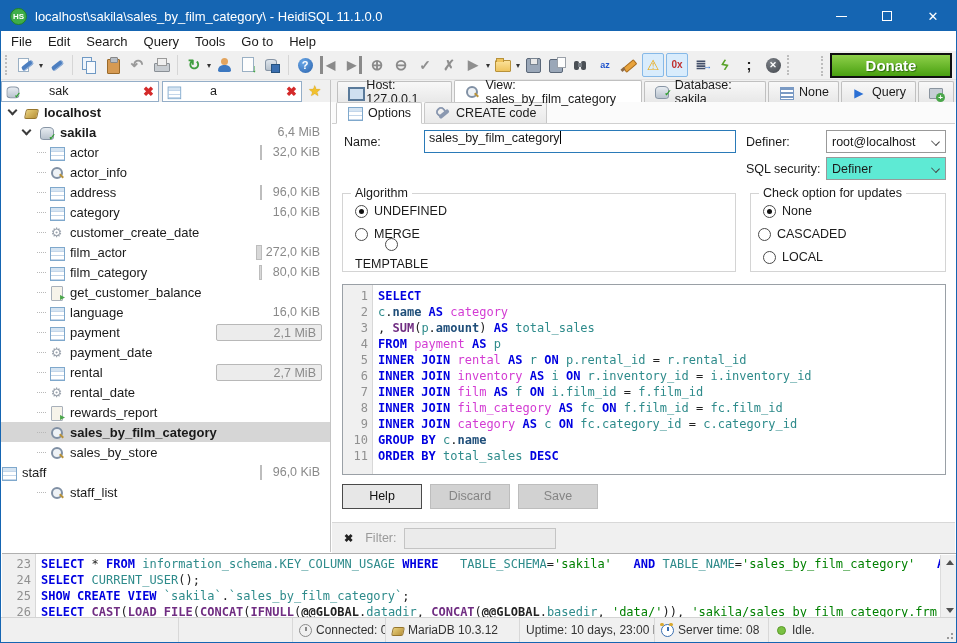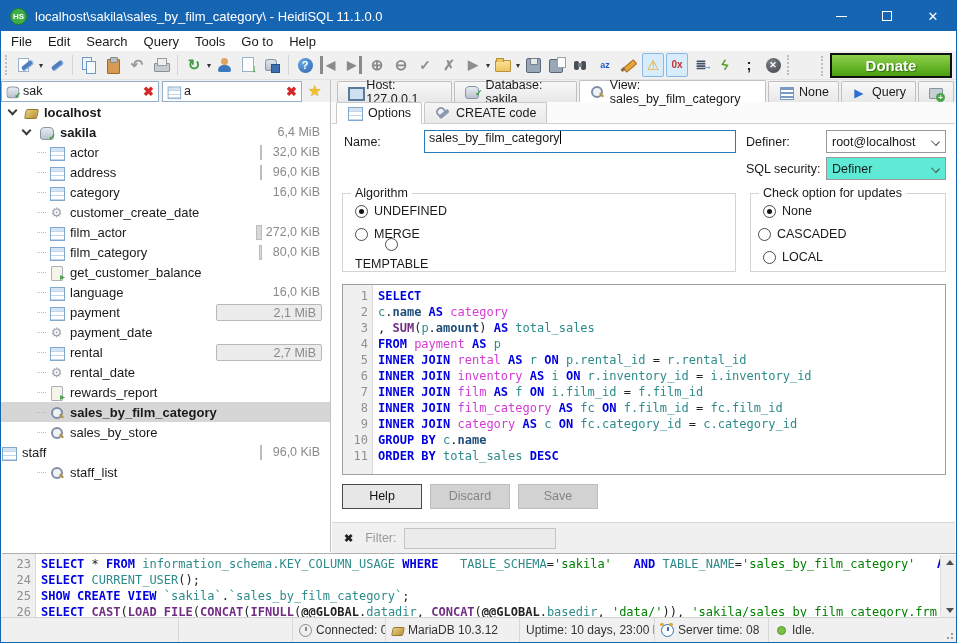--- a/index.html
+++ b/index.html
@@ -77,21 +77,21 @@
   .ic-semicolon { color:#222; font-size:15px; }
   .ic-stop { width:15px; height:15px; margin:1px; background:radial-gradient(circle at 35% 30%, #7b8087, #42464c); border-radius:50%; color:#fff; font-size:9px; line-height:15px; }
   .donate-wrap { position:absolute; right:4px; top:2px; display:flex; align-items:center; }
   .donate-btn { width:122px; height:25px; background:linear-gradient(#8ed04a,#49a010); border:2px solid #101010;
                 color:#fff; font-weight:bold; font-size:15px; text-align:center; line-height:21px;
                 text-shadow:1px 1px 1px #2a6a08; }
 
   
   .sidebar { position:absolute; left:0; top:79px; width:330px; height:472px; background:#fff; border-right:1px solid #c4c4c4; }
   .filter-row { display:flex; align-items:center; height:22px; background:#f0f0f0; }
-  .s-input { display:flex; align-items:center; border:1px solid #94aec8; background:#fff; height:21px; padding:0 3px; }
+  .s-input { display:flex; align-items:center; border:1px solid #94aec8; background:#fff; height:21px; padding:0 3px;gap:26px; }
   .s-input .val { flex:1; font-size:12.5px; padding-left:3px; }
   .red-x { color:#d42a2a; font-weight:bold; font-size:13px; text-shadow:0 0 1px #fff; padding:0 1px; }
   .star { color:#f2c12e; font-size:15px; text-shadow:0 0 1px #b8860b; margin-left:6px; }
   .tree { position:absolute; left:0; top:22px; right:0; bottom:0; overflow:hidden; }
   .trow { position:relative; display:flex; align-items:center; height:20px; font-size:13px; }
   .trow.selected { background:#d6d6d6; }
   .trow.bold .tlabel { font-weight:bold; }
   .arrow { position:absolute; width:7px; height:7px; border-right:2px solid #3c3c3c; border-bottom:2px solid #3c3c3c; transform:rotate(45deg); top:5px; }
   .stub { position:absolute; width:9px; border-top:1px dotted #b8b8b8; top:10px; }
   .tlabel { margin-left:6px; white-space:nowrap; }
@@ -366,20 +366,26 @@
         </div>
         <div class="trow" style="padding-left: 48px;">
           <span class="stub" style="left: 36px;"></span>
           <span class="tico tico-table"></span>
           <span class="tlabel">actor</span>
           <span class="tbar" style="width: 2px;"></span>
           <span class="tsize">32,0 KiB</span>
         </div>
         <div class="trow" style="padding-left: 48px;">
           <span class="stub" style="left: 36px;"></span>
+          <span class="tico tico-view"></span>
+          <span class="tlabel">actor_info</span>
+          <span class="tsize"></span>
+        </div>
+        <div class="trow" style="padding-left: 48px;">
+          <span class="stub" style="left: 36px;"></span>
           <span class="tico tico-table"></span>
           <span class="tlabel">address</span>
           <span class="tbar" style="width: 2px;"></span>
           <span class="tsize">96,0 KiB</span>
         </div>
         <div class="trow" style="padding-left: 48px;">
           <span class="stub" style="left: 36px;"></span>
           <span class="tico tico-table"></span>
           <span class="tlabel">category</span>
           <span class="tsize">16,0 KiB</span>
@@ -472,27 +478,27 @@
           <span class="tsize"></span>
         </div>
       </div>
   </div>
 
   <div class="main-tabs" id="maintabs">
       <div class="mtab">
         <span class="ic ic-host" style="width: 16px; height: 16px;"></span>
         <span>Host: 127.0.0.1</span>
       </div>
+      <div class="mtab active">
+        <span class="ic tico tico-view" style="width: 16px; height: 16px;"></span>
+        <span>View: sales_by_film_category</span>
+      </div>
       <div class="mtab">
         <span class="ic tico tico-db" style="width: 16px; height: 16px;"></span>
         <span>Database: sakila</span>
-      </div>
-      <div class="mtab active">
-        <span class="ic tico tico-view" style="width: 16px; height: 16px;"></span>
-        <span>View: sales_by_film_category</span>
       </div>
       <div class="mtab">
         <span class="ic ic-grid" style="width: 16px; height: 16px;"></span>
         <span>None</span>
       </div>
       <div class="mtab">
         <span class="ic ic-query-play" style="width: 16px; height: 16px;">▶</span>
         <span>Query</span>
       </div>
       <div class="mtab">

